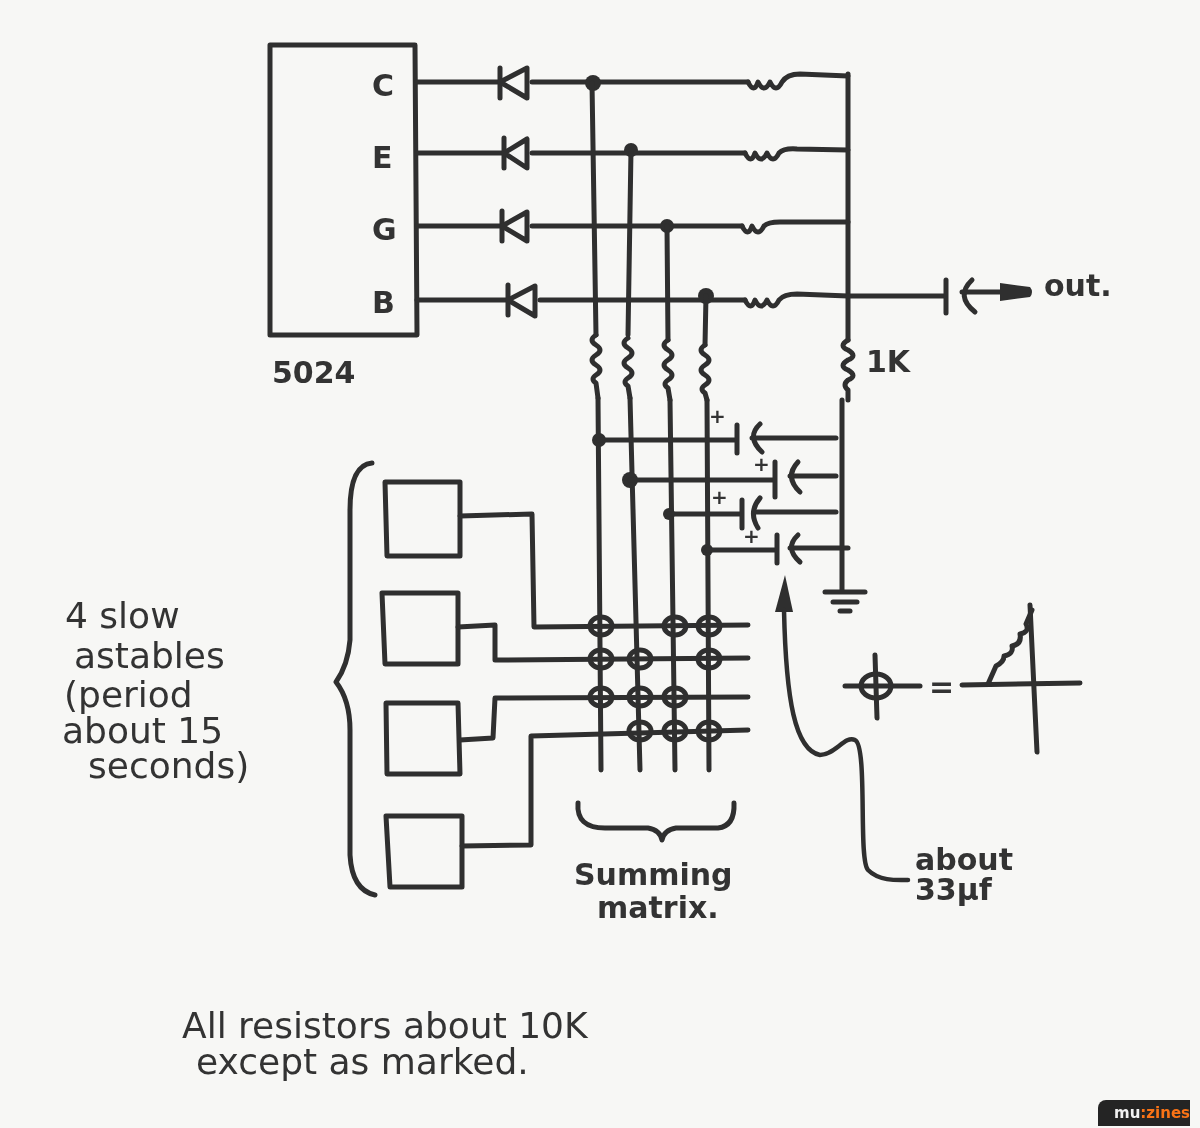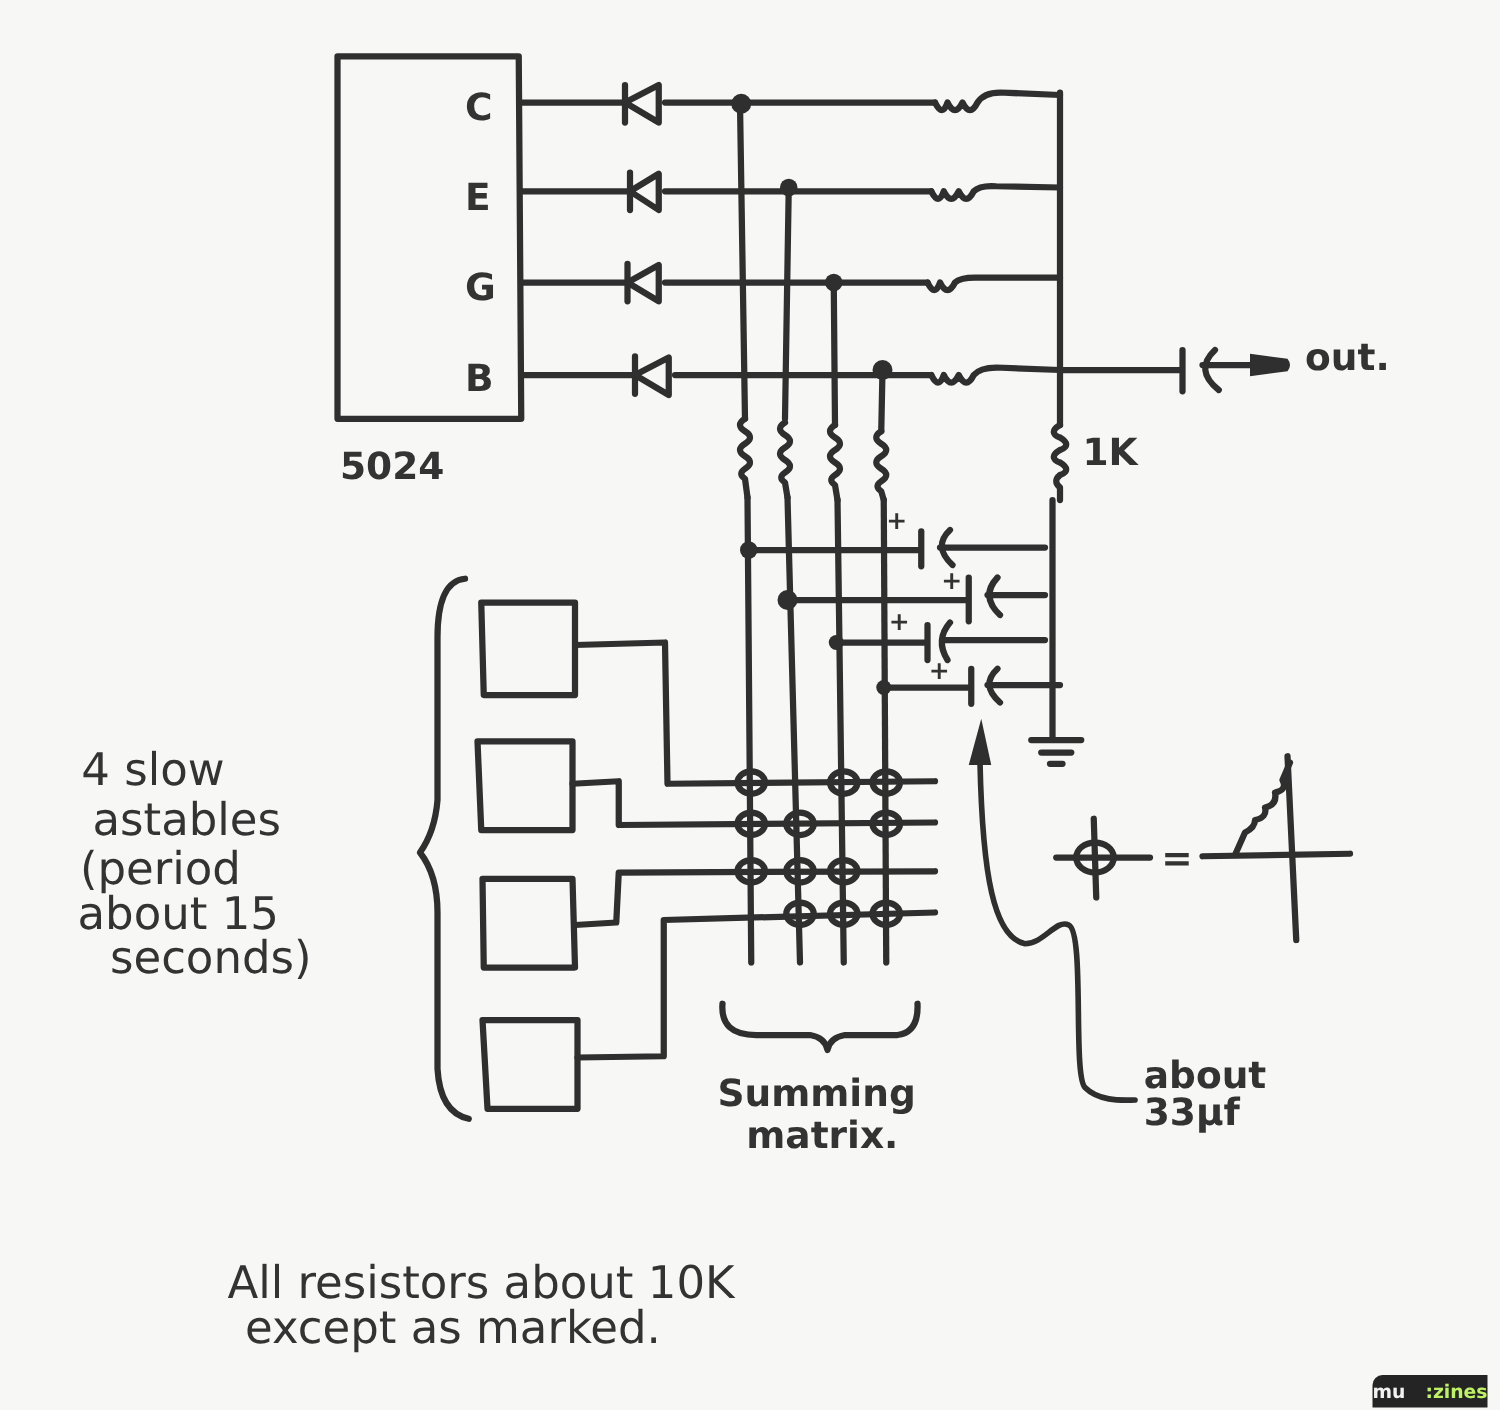--- a/index.html
+++ b/index.html
@@ -5,23 +5,23 @@
   html, body { margin:0; padding:0; }
   body { width:1200px; height:1128px; background:#f7f7f5; position:relative; overflow:hidden; font-family:"DejaVu Sans", sans-serif; }
   #schematic { position:absolute; left:0; top:0; width:1200px; height:1128px; }
   .w { stroke:#2f2f2f; stroke-width:5; fill:none; stroke-linecap:round; stroke-linejoin:round; }
   .wt { stroke:#2f2f2f; stroke-width:4.5; fill:none; stroke-linecap:round; stroke-linejoin:round; }
   .dot { fill:#2f2f2f; }
   .hand { font-family:"DejaVu Sans", sans-serif; fill:#333; }
   .pin { font-size:30px; font-weight:bold; }
   .note { font-size:36px; }
   .lbl { font-size:30px; font-weight:bold; }
-  .badge { position:absolute; right:10px; bottom:2px; width:92px; height:26px; background:#242424; border-radius:8px 0 0 0; display:flex; align-items:center; justify-content:space-between; font-family:"DejaVu Sans", sans-serif; font-weight:bold; font-size:15px; }
+  .badge { position:absolute; right:10px; bottom:2px; width:92px; height:26px; background:#242424; border-radius:8px 0 0 0; display:flex; align-items:center; justify-content:flex-end; font-family:"DejaVu Sans", sans-serif; font-weight:bold; font-size:15px; }
   .badge .b1 { color:#f1f1f1; }
-  .badge .b2 { color:#bef264; }
+  .badge .b2 { color:#f97316; }
 </style>
 </head>
 <body>
 
 <svg id="schematic" viewBox="0 0 1200 1128" xmlns="http://www.w3.org/2000/svg">
 
   <g>
     <path class="w" d="M270 45 L415 45 L417 335 L270 335 Z"></path>
     <text class="hand pin" x="372" y="96">C</text>
     <text class="hand pin" x="372" y="168">E</text>

